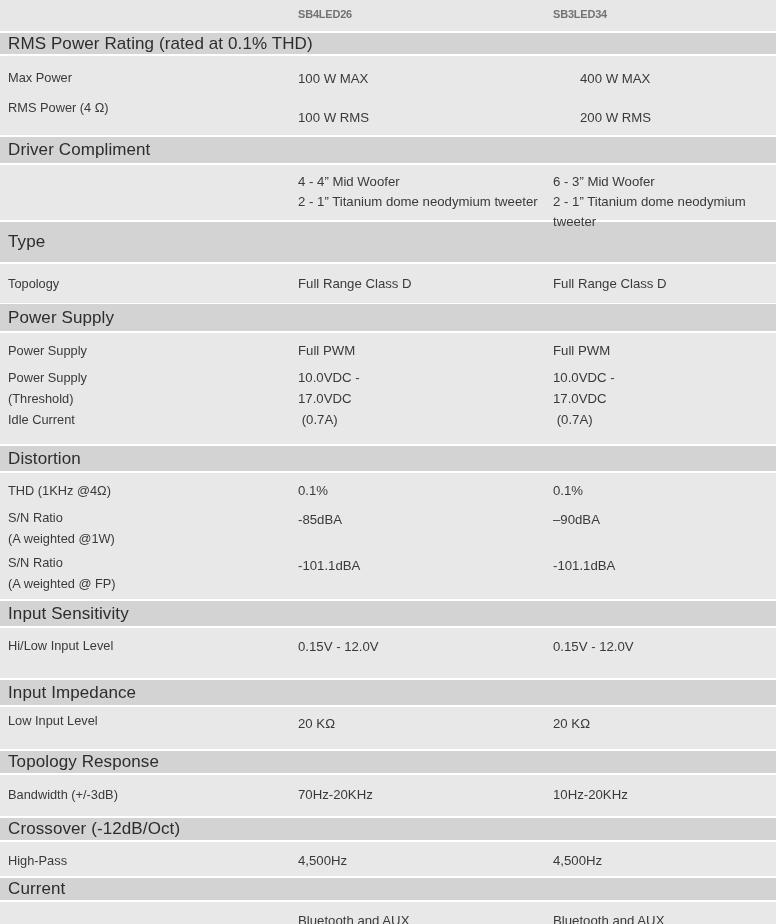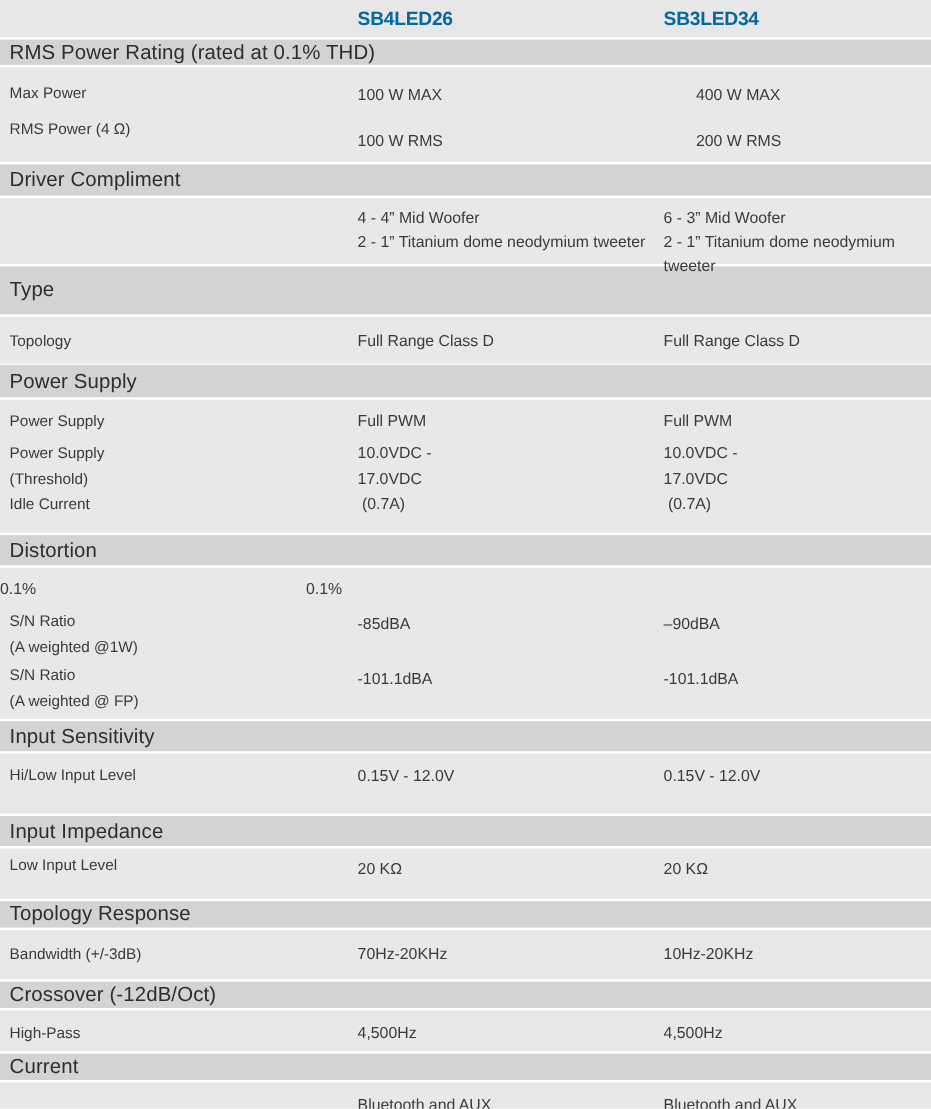--- a/index.html
+++ b/index.html
@@ -8,22 +8,22 @@
     font-family:"Liberation Sans","DejaVu Sans",sans-serif;
     color:#3a3a3a;-webkit-font-smoothing:antialiased;
   }
   .band{margin-bottom:2px}
   .mb3{margin-bottom:1px}
   .last{margin-bottom:0}
 
   
   .hdr{height:31px;background:#e6e7e6;display:flex}
   .hdr .hc2,.hdr .hc3{
-    font-weight:700;font-size:16px;letter-spacing:-0.2px;
-    color:#0369a1;padding-top:8px;
+    font-weight:700;font-size:11px;letter-spacing:-0.2px;
+    color:#737373;padding-top:8px;
   }
   .hc1{width:298px}
   .hc2{width:255px}
   .hc3{flex:1}
 
   
   .sec{
     background:#d2d3d2;display:flex;align-items:center;
     padding-left:8px;font-size:17px;color:#2d2d2d;letter-spacing:0.1px;
   }
@@ -125,20 +125,21 @@
 17.0VDC
 &nbsp;(0.7A)</div>
     </div>
   </div>
 
   <div class="band sec s-e">
     <span>Distortion</span>
   </div>
   <div class="band rows">
     <div class="spec-row re1">
+      <div class="c1">THD (1KHz @4Ω)</div>
       <div class="c2">0.1%</div>
       <div class="c3">0.1%</div>
     </div>
     <div class="spec-row re2">
       <div class="c1">S/N Ratio
 (A weighted @1W)</div>
       <div class="c2">-85dBA</div>
       <div class="c3">–90dBA</div>
     </div>
     <div class="spec-row re3">

